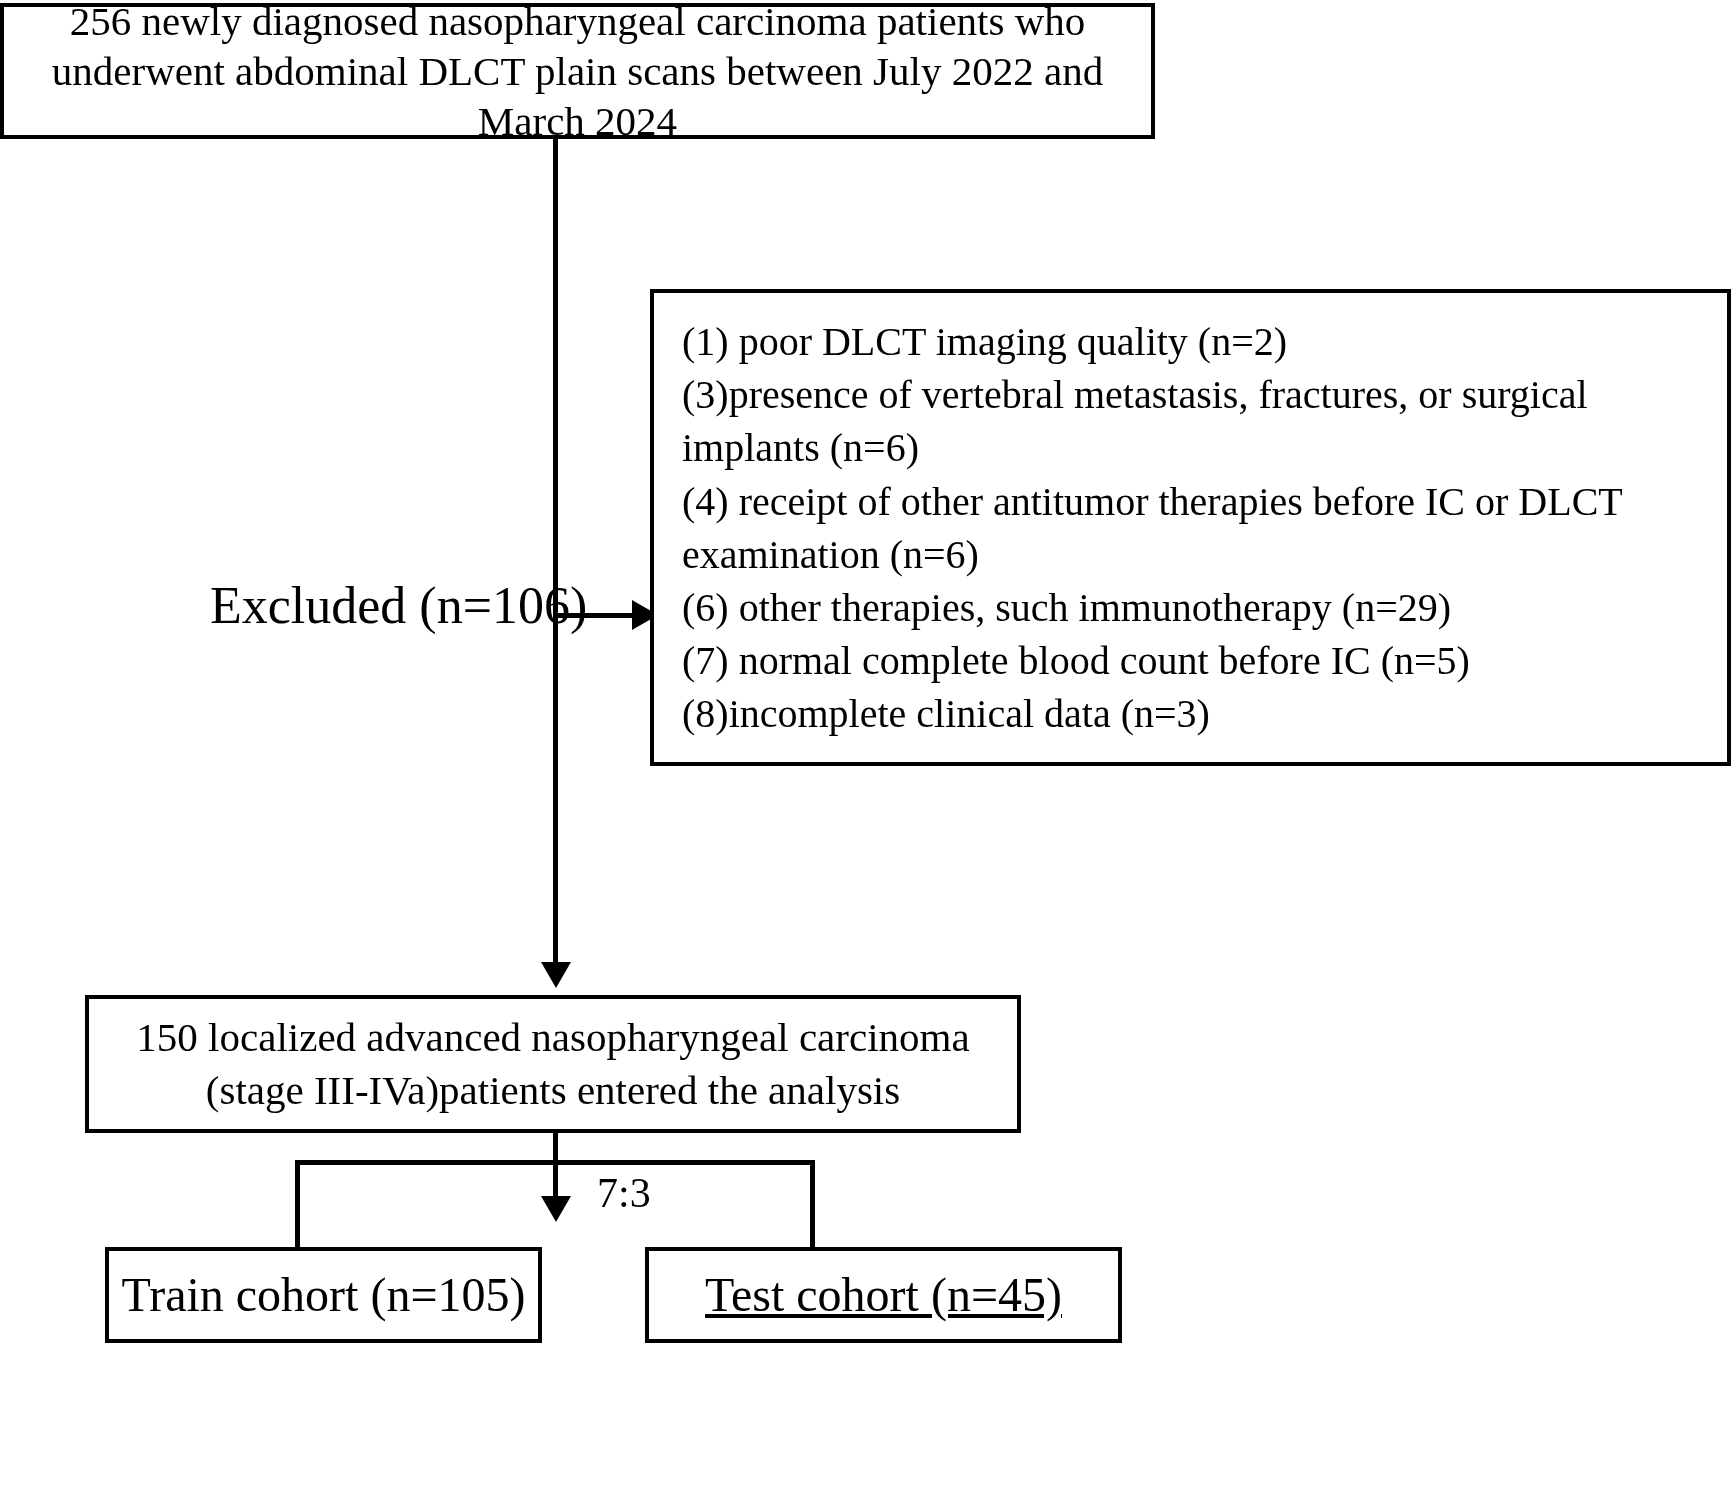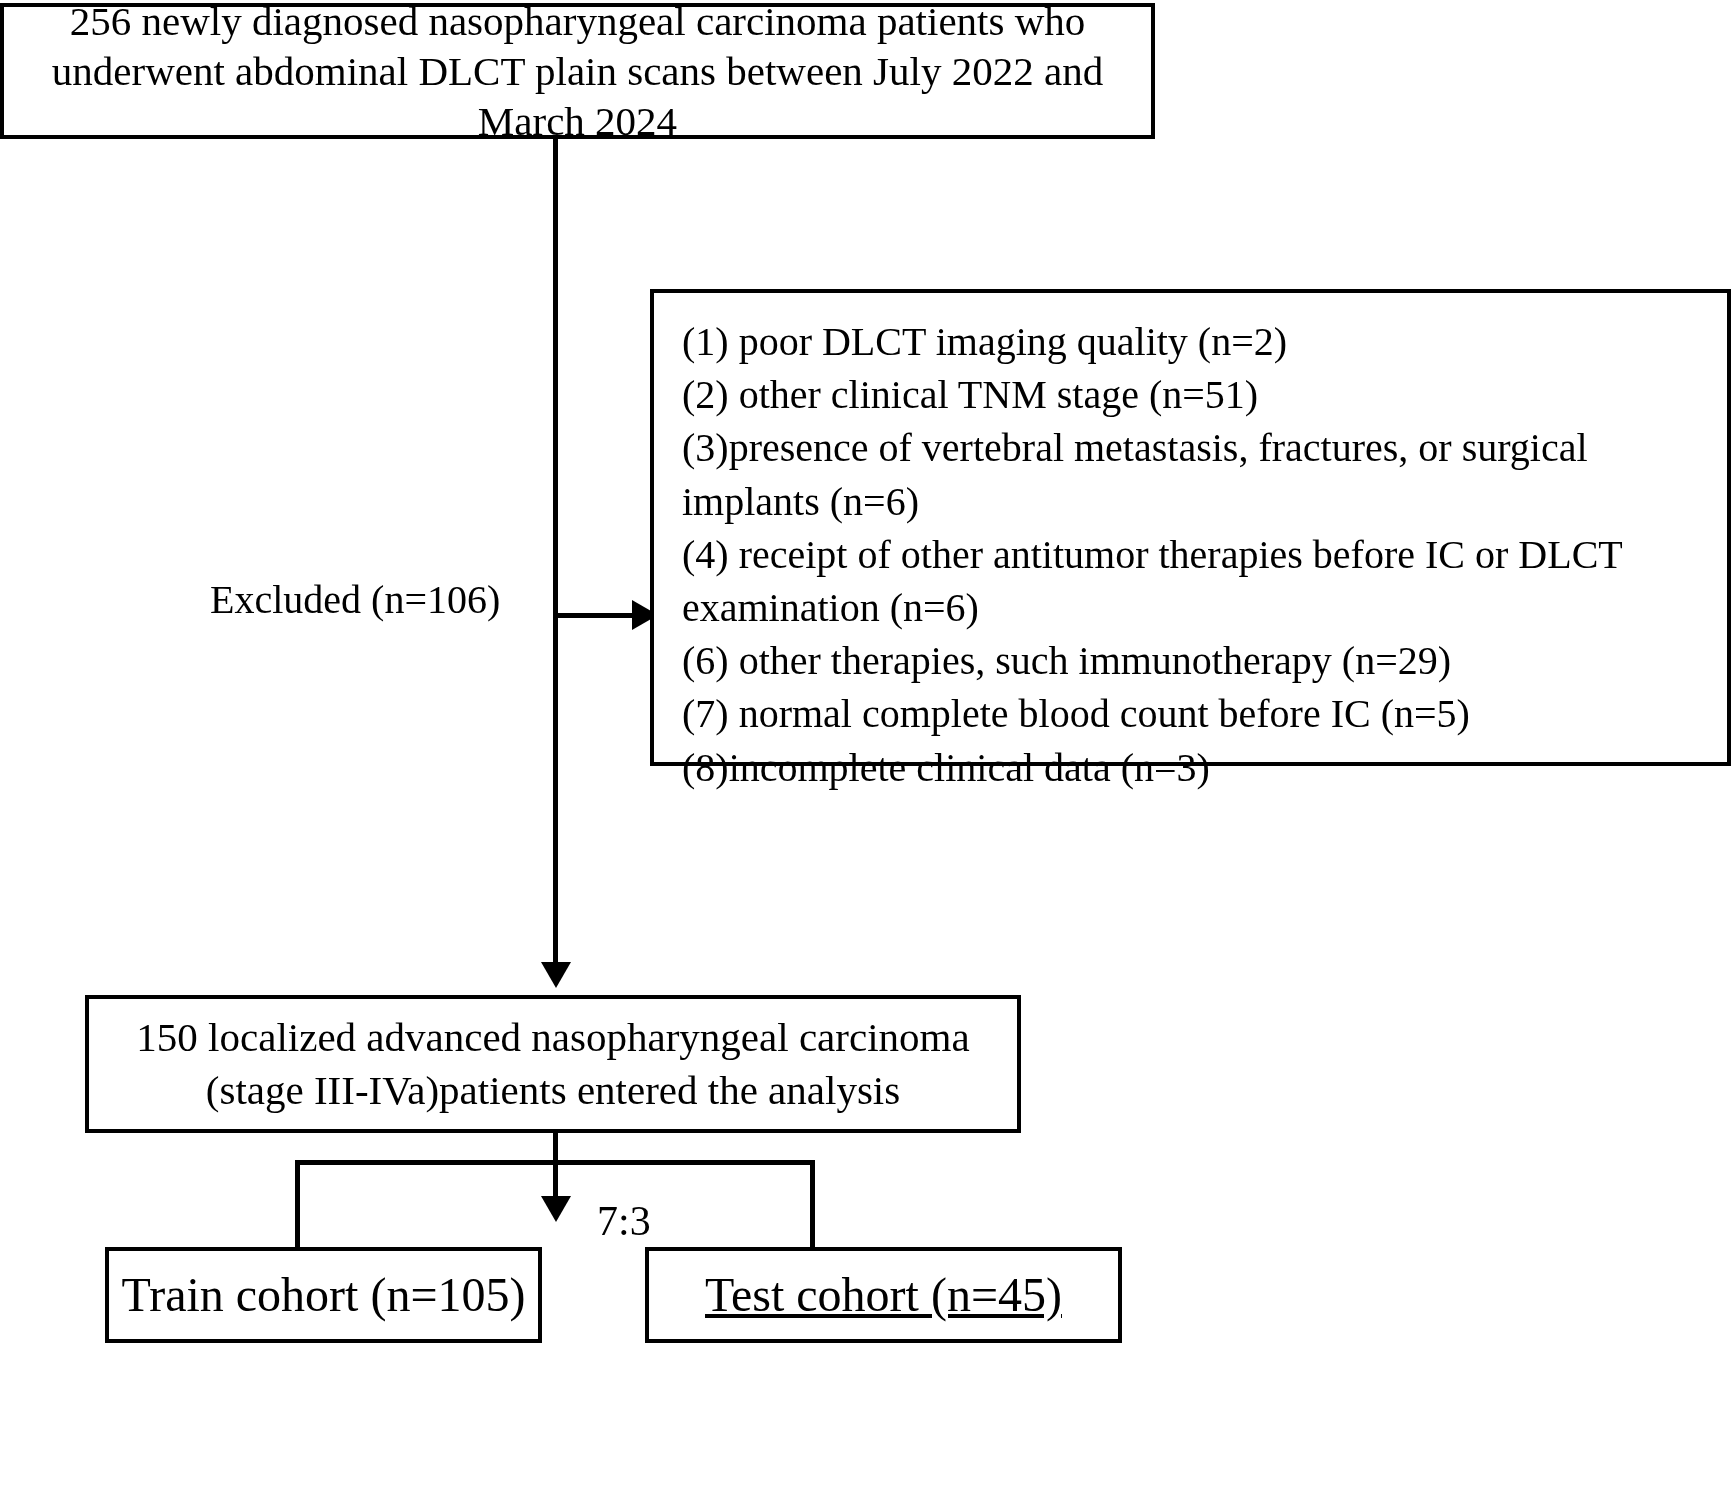--- a/index.html
+++ b/index.html
@@ -132,47 +132,46 @@
   #spine-split   { left: 553px; top: 1133px; height: 76px; }
   #arrow-to-split { left: 541px; top: 1196px; }
 
   #split-bar     { left: 295px; top: 1160px; width: 520px; }
   #split-left    { left: 295px; top: 1160px; height: 90px; }
   #split-right   { left: 810px; top: 1160px; height: 90px; }
 
   
   .label {
     position: absolute;
-    font-size: 40px;
+    font-size: 52px;
     line-height: 1;
     white-space: nowrap;
   }
   #label-excluded { left: 210px; top: 580px; }
-  #label-ratio    { left: 597px; top: 1172px; font-size: 42px; margin-top: 28px; }
+  #label-ratio    { left: 597px; top: 1172px; font-size: 42px; }
 </style>
 </head>
 <body>
 
 <div id="canvas">
 
   <div class="box" id="box-source">
     <span class="box-text">256 newly diagnosed nasopharyngeal carcinoma patients who underwent abdominal DLCT plain scans between July 2022 and March 2024</span>
   </div>
 
   <div class="vline" id="spine-upper"></div>
 
   <div class="hline" id="arrow-to-excl-line"></div>
   <div class="arrow-right" id="arrow-to-excl-head"></div>
 
   <div class="label" id="label-excluded">Excluded (n=106)</div>
 
   <div class="box" id="box-exclusions">
     <ul>
       <li>(1) poor DLCT imaging quality (n=2)</li>
-      <li>(2) other clinical TNM stage (n=51)</li>
       <li>(3)presence of vertebral metastasis, fractures, or surgical implants (n=6)</li>
       <li>(4) receipt of other antitumor therapies before IC or DLCT examination (n=6)</li>
       <li>(6) other therapies, such immunotherapy (n=29)</li>
       <li>(7) normal complete blood count before IC (n=5)</li>
       <li>(8)incomplete clinical data (n=3)</li>
     </ul>
   </div>
 
   <div class="vline" id="spine-lower"></div>
   <div class="arrow-down" id="arrow-to-analysis"></div>

